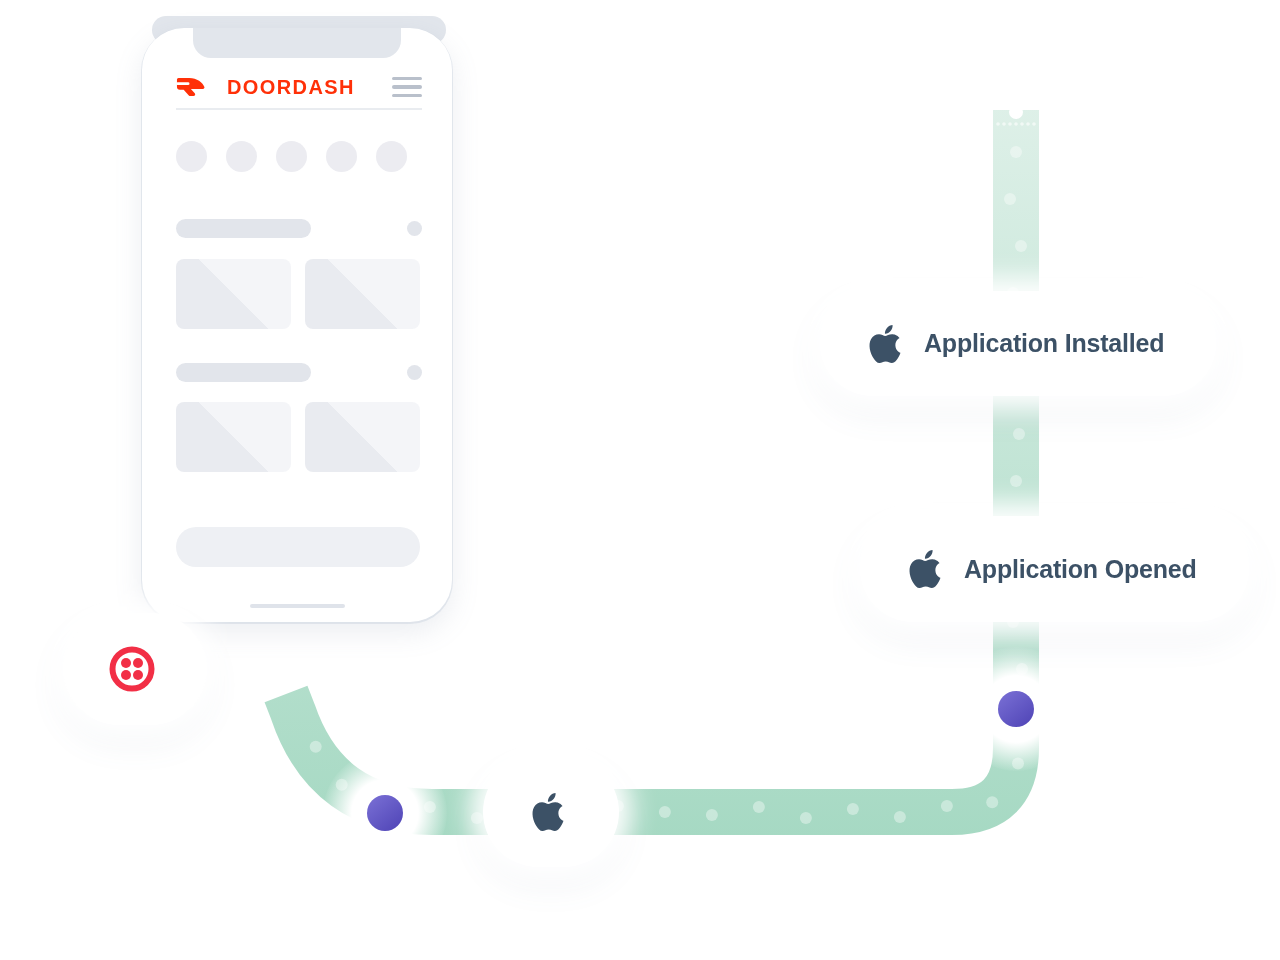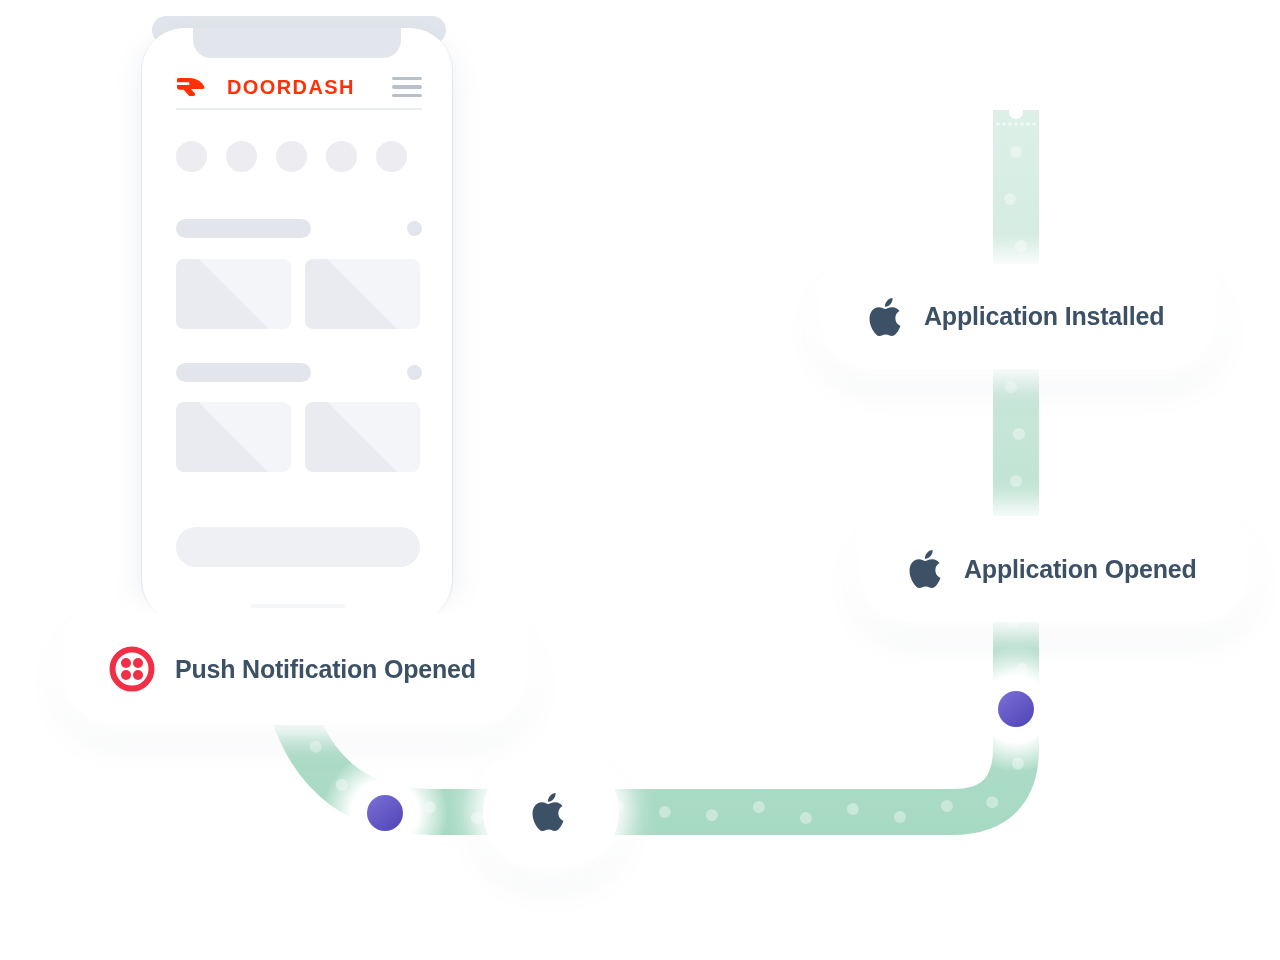--- a/index.html
+++ b/index.html
@@ -53,21 +53,21 @@
   .home-bar{position:absolute;left:108px;top:576px;width:95px;height:4px;border-radius:2px;background:#dfe3ea;}
 
   
   .event-pill{
     position:absolute;z-index:6;display:inline-flex;align-items:center;gap:20px;
     background:#ffffff;border-radius:60px;padding:0 52px 0 46px;white-space:nowrap;
     box-shadow:0 0 24px 14px rgba(255,255,255,.95), 0 16px 34px rgba(110,130,160,.10);
     color:var(--ink);font-weight:bold;font-size:25px;letter-spacing:-0.2px;
   }
   .event-pill .icon{display:flex;align-items:center;justify-content:center;}
-  #pill-app-installed{left:820px;top:264px;height:105px;}
+  #pill-app-installed{left:820px;top:291px;height:105px;}
   #pill-app-opened{left:860px;top:516px;height:106px;}
   #pill-order-completed{left:483px;top:757px;height:110px;}
   #pill-push-opened{left:63px;top:613px;height:112px;}
 
   
   .marker-glow{
     position:absolute;z-index:4;width:124px;height:124px;border-radius:50%;
     background:radial-gradient(circle,#ffffff 0%,#ffffff 38%,rgba(255,255,255,0) 72%);
   }
   .marker-dot{
@@ -203,16 +203,15 @@
   <div class="event-pill" id="pill-push-opened">
     <span class="icon">
       <svg viewBox="0 0 46 46" width="46" height="46">
         <circle cx="23" cy="23" r="19.5" fill="none" style="stroke:var(--twilio-red)" stroke-width="6"></circle>
         <circle cx="17" cy="17" r="5" style="fill:var(--twilio-red)"></circle>
         <circle cx="29" cy="17" r="5" style="fill:var(--twilio-red)"></circle>
         <circle cx="17" cy="29" r="5" style="fill:var(--twilio-red)"></circle>
         <circle cx="29" cy="29" r="5" style="fill:var(--twilio-red)"></circle>
       </svg>
     </span>
-    <span>Push Notification Opened</span>
   </div>
 
 </div>
 
 </body></html>

